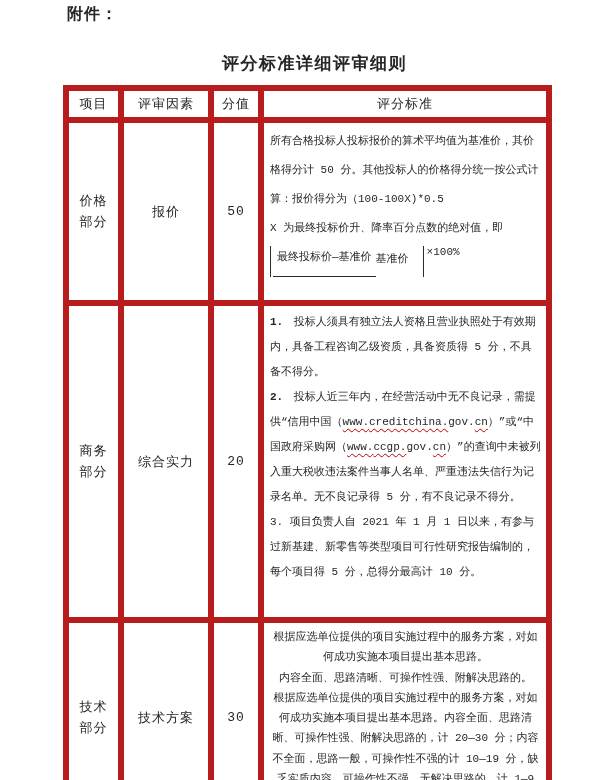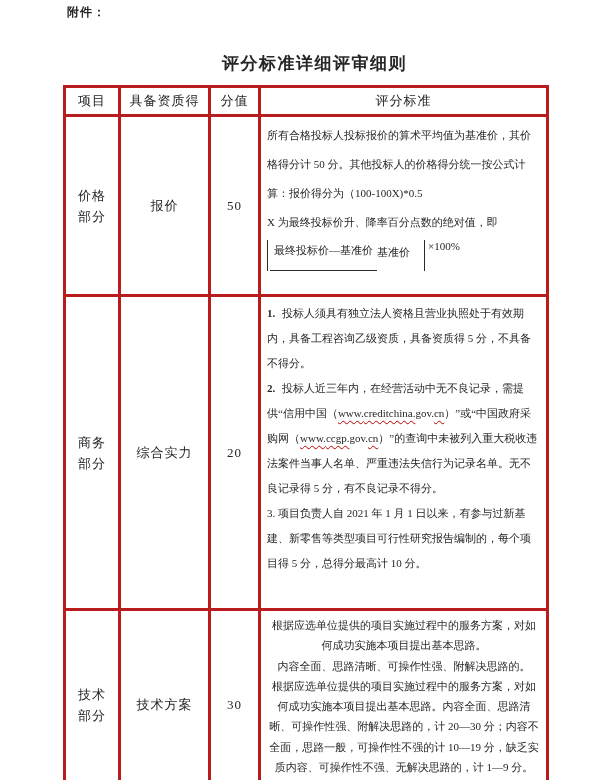--- a/index.html
+++ b/index.html
@@ -3,32 +3,32 @@
 <meta charset="utf-8">
 <style>
   html,body{margin:0;padding:0;}
   body{
     width:605px;height:780px;background:#ffffff;position:relative;
     font-family:"Liberation Serif","DejaVu Serif",serif;
     color:#262626;
   }
   .attachment{
     position:absolute;left:67px;top:4px;
-    font-size:12px;font-weight:bold;letter-spacing:1px;
+    font-size:16px;font-weight:bold;letter-spacing:1px;
   }
   .doc-title{
     position:absolute;left:0;top:40px;width:605px;margin:12px;
     text-align:center;font-size:17px;font-weight:bold;letter-spacing:1.5px;
   }
   table.scoring{
     position:absolute;left:63px;top:85px;width:483px;
     border-collapse:collapse;table-layout:fixed;
     border:2px solid #1a1a1a;
   }
-  .scoring th,.scoring td{border:3px solid #b91c1c;}
+  .scoring th,.scoring td{border:6px solid #b91c1c;font-family:Liberation Mono, monospace;}
   .scoring th{
     font-weight:normal;font-size:13px;height:24px;
     text-align:center;vertical-align:middle;letter-spacing:1px;
   }
   td.cat,td.factor,td.score{
     text-align:center;vertical-align:middle;font-size:13px;letter-spacing:1px;
   }
   td.cat div{line-height:21px;}
   td.score{font-size:13px;}
   td.criteria{
@@ -67,21 +67,21 @@
 <table class="scoring">
   <colgroup>
     <col style="width:55px">
       <col style="width:90px">
       <col style="width:50px">
       <col style="width:288px">
   </colgroup>
   <thead>
     <tr>
       <th>项目</th>
-      <th>具备资质得</th>
+      <th>评审因素</th>
       <th>分值</th>
       <th>评分标准</th>
     </tr>
   </thead>
   <tbody id="table-body">
       <tr class="r0">
         <td class="cat">
           <div>价格</div>
           <div>部分</div>
         </td>

